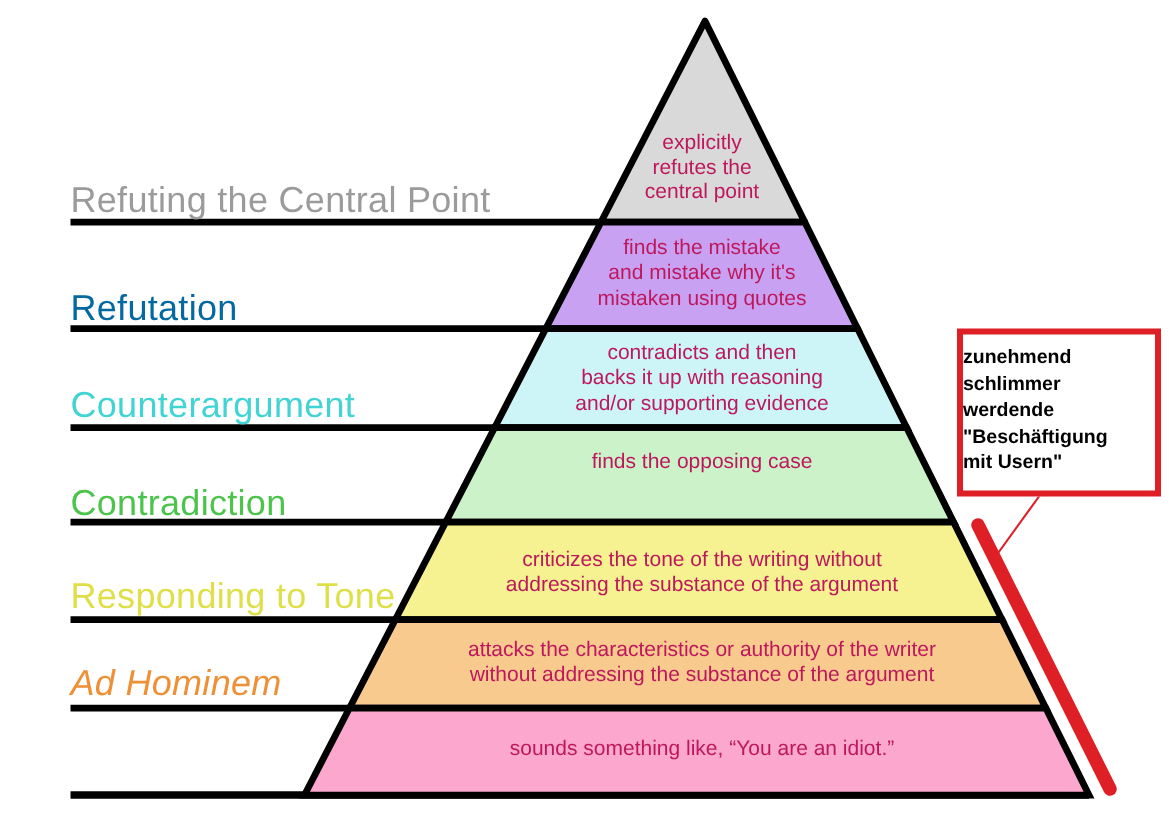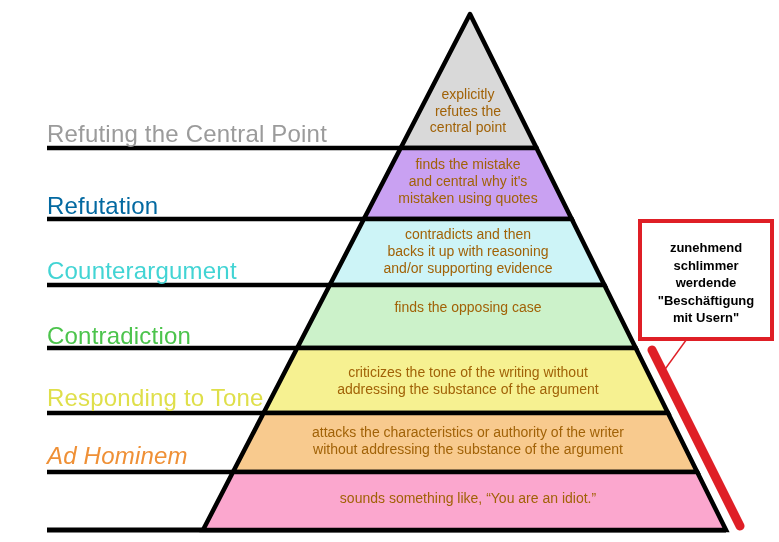--- a/index.html
+++ b/index.html
@@ -19,37 +19,36 @@
     font-size: 24px;
     white-space: nowrap;
     letter-spacing: 0.2px;
   }
 
   .band-text {
     position: absolute;
     left: 468px;
     transform: translateX(-50%);
     text-align: center;
-    color: #a16207;
+    color: #be185d;
     font-size: 14px;
     line-height: 17px;
     white-space: nowrap;
   }
   .band-text .tline { white-space: nowrap; }
 
   .annotation-box {
     position: absolute;
     left: 638px;
     top: 219px;
     width: 128px;
     height: 98px;
     border: 4px solid #df1f26;
     background: #fff;
-    text-align: center;
-    padding-top: 16px;
+    padding-top: 6px;
     font-weight: bold;
     font-size: 13px;
     line-height: 17.5px;
     color: #000;
   }
 </style>
 </head>
 <body>
 
 <div class="stage">
@@ -83,21 +82,21 @@
   <div class="side-label" style="top: 384px; color: rgb(223, 223, 74);">Responding to Tone</div>
   <div class="side-label" style="top: 442px; color: rgb(239, 144, 54); font-style: italic;">Ad Hominem</div>
 
   <div class="band-text" style="top:86px; line-height:16.5px">
     <div class="tline">explicitly</div>
     <div class="tline">refutes the</div>
     <div class="tline">central point</div>
   </div>
   <div class="band-text" style="top:156px">
     <div class="tline">finds the mistake</div>
-    <div class="tline">and central why it's</div>
+    <div class="tline">and mistake why it's</div>
     <div class="tline">mistaken using quotes</div>
   </div>
   <div class="band-text" style="top:226px">
     <div class="tline">contradicts and then</div>
     <div class="tline">backs it up with reasoning</div>
     <div class="tline">and/or supporting evidence</div>
   </div>
   <div class="band-text" style="top:299px">
     <div class="tline">finds the opposing case</div>
   </div>

